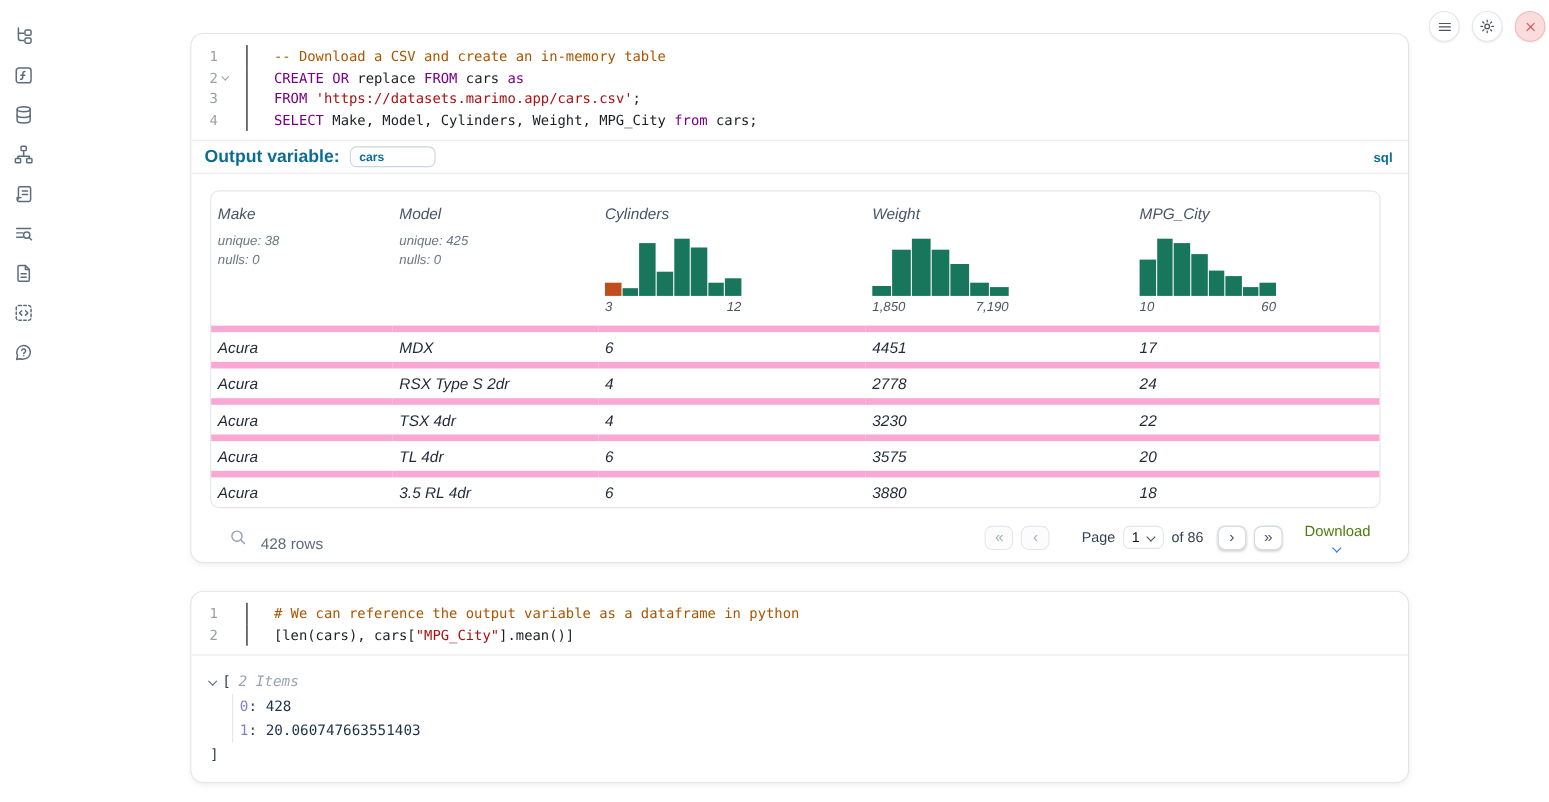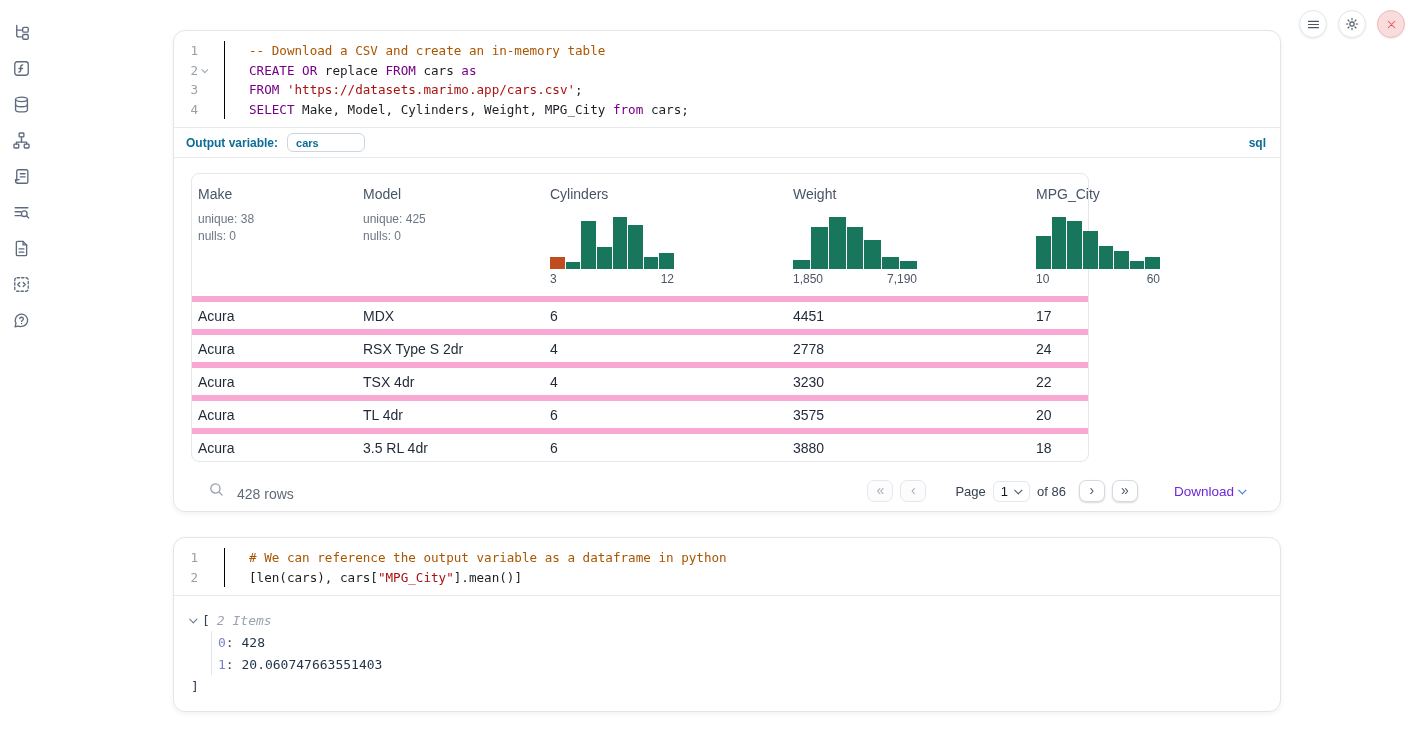--- a/index.html
+++ b/index.html
@@ -39,29 +39,29 @@
   .ln-fold { width:14px; flex:none; display:flex; align-items:center; justify-content:center; }
   .ln-code { border-left:1px solid #000000; padding-left:24px; margin-left:12px; flex:1; white-space:pre; color:#1b1f24; }
   .tok-kw  { color:#770088; }
   .tok-str { color:#aa1111;text-align:center; }
   .tok-cmt { color:#aa5500; }
   .tok-pl  { color:#1b1f24; }
 
   .divider { border-top:1px solid #e8eaec; }
 
   .outvar-row { height:29px; display:flex; align-items:center; padding:0 14px 0 12px; }
-  .outvar-label { font-size:12px; font-weight:bold; color:#0b6d96; }
+  .outvar-label { font-size:16px; font-weight:bold; color:#0b6d96; }
   .outvar-box { margin-left:9px; width:78px; height:19px; border:1px solid #ccd6e0; border-radius:6px;
     display:flex; align-items:center; padding:0 8px; font-size:11px; font-weight:bold; color:#0b6d96; }
   .lang-badge { margin-left:auto; font-size:12px; font-weight:bold; color:#0b6d96; }
 
   
   .output-1 { padding:15px 17px 0; }
-  table.data-table { width:898px; border-collapse:separate; border-spacing:0;
-    border:1px solid #e5e7eb; border-radius:8px; table-layout:fixed; }
+  table.data-table { width:1064px; border-collapse:separate; border-spacing:0;
+    border:1px solid #e5e7eb; border-radius:8px; table-layout:fixed;font-style:italic; }
   th { text-align:left; vertical-align:top; padding:12px 6px 10px; font-weight:400; cursor:pointer; }
   .col-label { font-size:14px; color:#475569; }
   .col-stats { margin-top:9px; font-size:12px; color:#6b7684; line-height:17px; }
   .hist { margin-top:15px; width:124px; }
   .hist-bars { height:52px; display:flex; align-items:flex-end; gap:1px; }
   .hist-bar { flex:1; }
   .hist-axis { display:flex; justify-content:space-between; font-size:12px; color:#4b5563; margin-top:3px; }
   tbody td { border-top:6px solid #f9a8d4; padding:0 6px; height:33px; font-size:14px; color:#1f2937; }
 
   .table-footer { display:flex; align-items:flex-end; margin:12px 17px 0; height:28px; }
@@ -70,22 +70,22 @@
   .pager { margin-left:auto; display:flex; align-items:center; gap:7px; }
   .pg-btn { width:26px; height:22px; border:1px solid #e3e7ec; border-radius:7px; background:#fff;
     color:#475569; display:flex; align-items:center; justify-content:center; font-size:14px;
     line-height:1; cursor:pointer; padding:0 0 2px; }
   .pg-btn.disabled { color:#a6aeba; background:#fcfcfd; }
   .pg-btn.enabled { box-shadow:0 1px 2px rgba(0,0,0,.15); border-color:#d5dae1; }
   .page-label { font-size:13px; color:#374151; margin-left:22px; }
   .page-select { border:1px solid #e3e7ec; border-radius:6px; height:21px; display:flex;
     align-items:center; padding:0 7px; gap:8px; font-size:13px; color:#111827; cursor:pointer; }
   .of-label { font-size:13px; color:#374151; margin-right:6px; }
-  .download { display:flex; align-items:center; gap:6px; margin-left:29px; color:#6d28d9;
-    font-size:13.5px; cursor:pointer; background:none; border:none; padding:0; font-family:inherit; }
+  .download { display:flex; align-items:center; gap:6px; margin-left:13px; color:#4d7c0f;
+    font-size:13.5px; cursor:pointer; background:none; border:none; padding:0; font-family:inherit;flex-direction:column; }
 
   
   .chev { display:inline-block; width:6px; height:6px; border-left:1.6px solid currentColor;
     border-bottom:1.6px solid currentColor; transform:rotate(-45deg) translateY(-1px); }
   .chev-fold { width:5px; height:5px; color:#9aa4ae; }
   .chev-select { color:#475569; }
   .chev-dl { color:#2e77e0; }
   .chev-tree { color:#64748b; margin-right:5px; }
 
   

